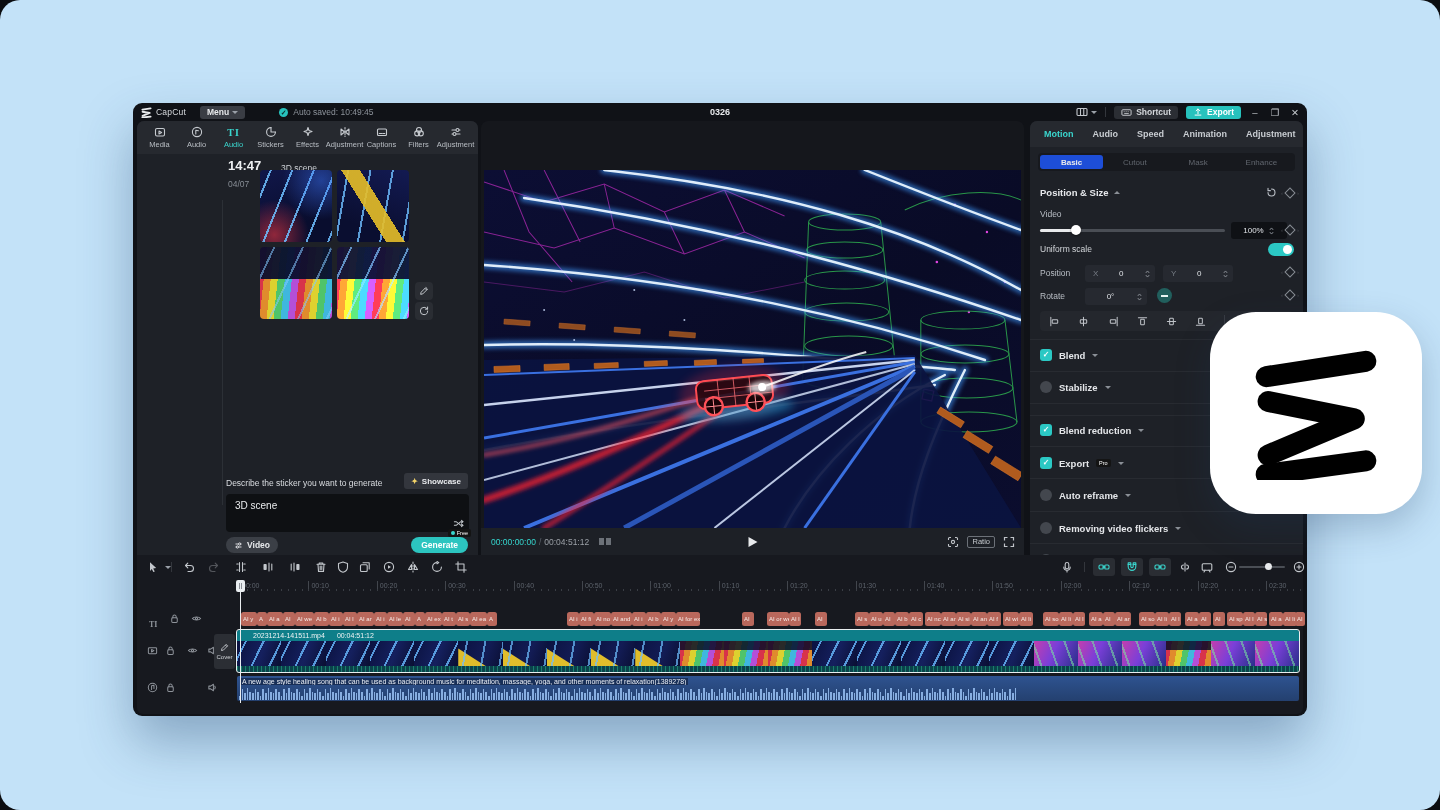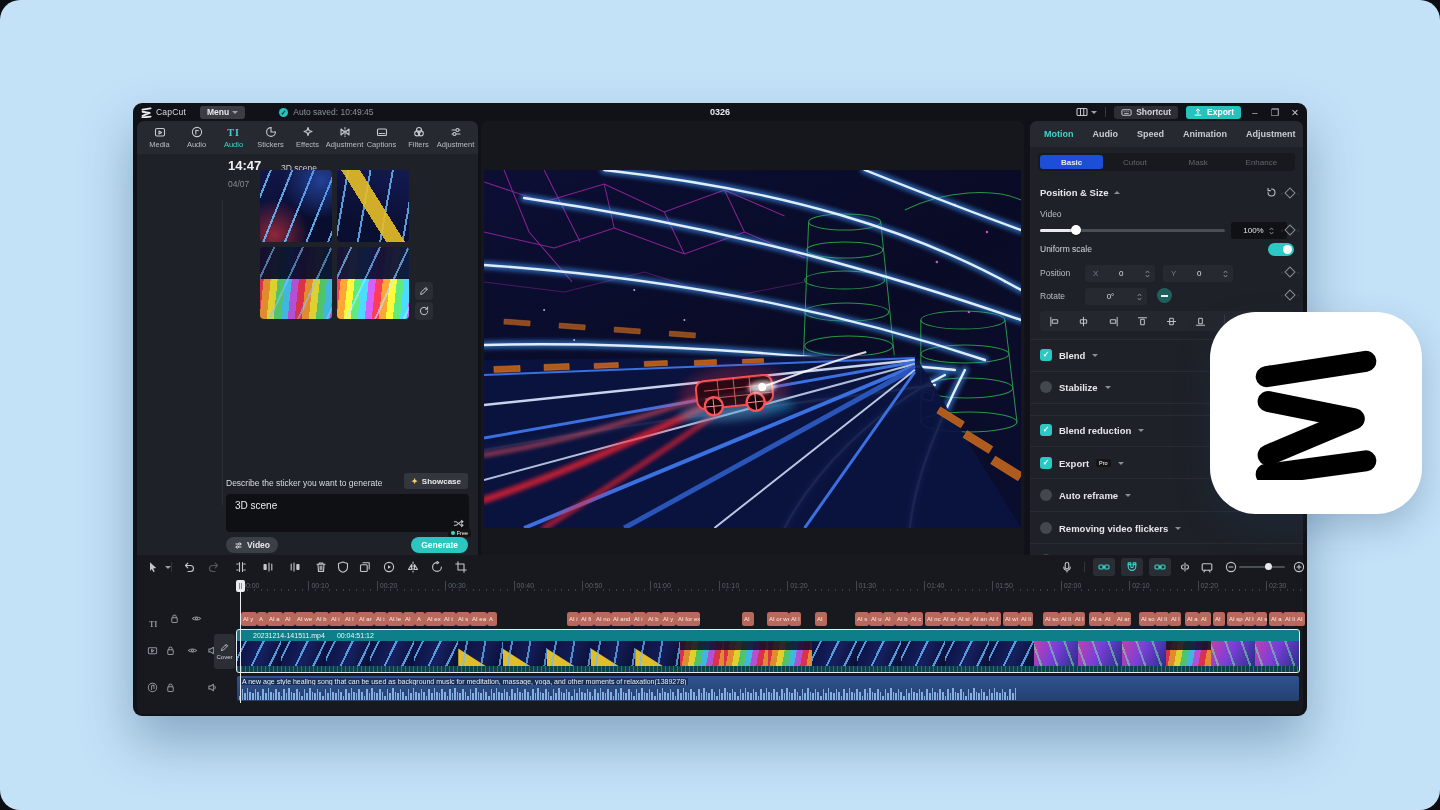--- a/index.html
+++ b/index.html
@@ -513,20 +513,40 @@
           </g>
           <g fill="#cfe0ff" opacity=".8">
               <circle cx="60" cy="140" r="1"></circle>
               <circle cx="150" cy="120" r="1"></circle>
               <circle cx="90" cy="170" r="1"></circle>
               <circle cx="200" cy="150" r="1"></circle>
             </g>
         </svg>
       </div>
 
+      <div class="player-controls">
+        <span class="t-cur">00:00:00:00</span>
+        <span class="t-sep">/</span>
+        <span class="t-dur">00:04:51:12</span>
+        <span class="quality">
+            <i></i>
+            <i></i>
+          </span>
+        <span class="play-tri"></span>
+        <div class="pc-right">
+          <svg class="i" width="12" height="12" viewBox="0 0 12 12" stroke="currentColor" fill="none" stroke-width="1.1">
+              <circle cx="6" cy="6" r="1.6"></circle>
+              <path d="M1.5 4V2.5a1 1 0 011-1H4M8 1.5h1.5a1 1 0 011 1V4M10.5 8v1.5a1 1 0 01-1 1H8M4 10.5H2.5a1 1 0 01-1-1V8"></path>
+            </svg>
+          <span class="ratio-pill">Ratio</span>
+          <svg class="i" width="12" height="12" viewBox="0 0 12 12" stroke="currentColor" fill="none" stroke-width="1.2">
+              <path d="M7.5 1.5h3v3M4.5 10.5h-3v-3M10.5 7.5v3h-3M1.5 4.5v-3h3"></path>
+            </svg>
+        </div>
+      </div>
     </div>
 
     <div class="inspector">
       <div class="insp-tabs">
           <div class="insp-tab active">Motion</div>
           <div class="insp-tab">Audio</div>
           <div class="insp-tab">Speed</div>
           <div class="insp-tab">Animation</div>
           <div class="insp-tab">Adjustment</div>
         </div>

